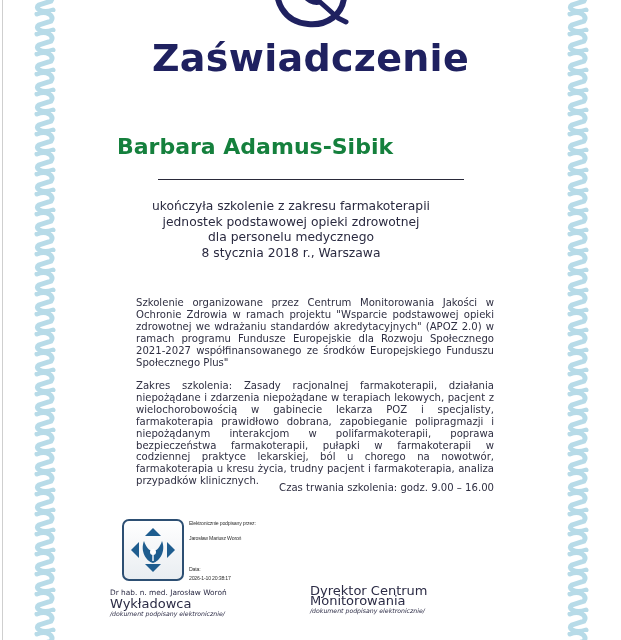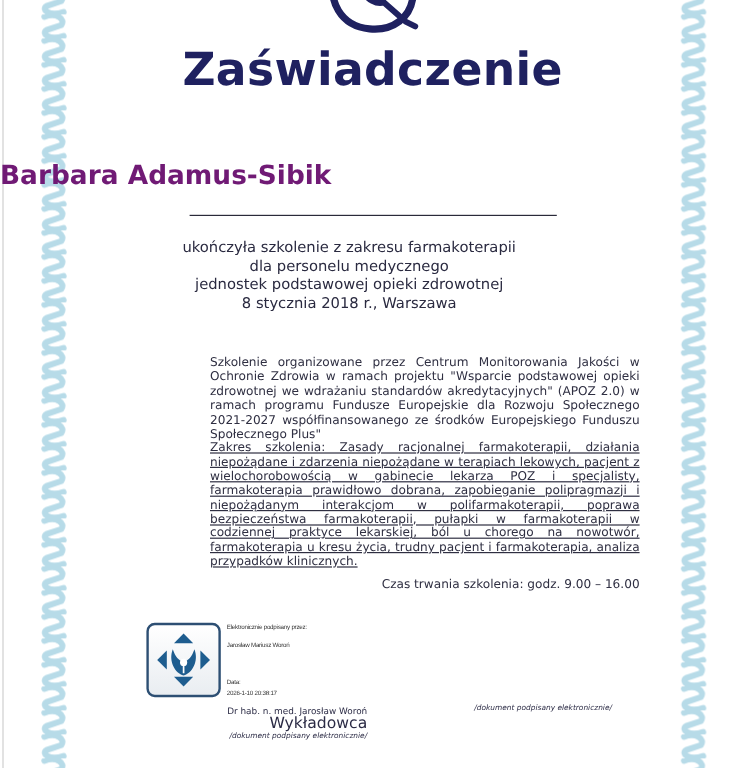--- a/index.html
+++ b/index.html
@@ -20,53 +20,53 @@
 
   .logo {
     position:absolute; left:262px; top:-30px; width:96px; height:58px;
   }
   .title {
     position:absolute; left:0; width:621px; top:36px; text-align:center;
     font-family:"DejaVu Sans", sans-serif; font-weight:bold; font-size:38px;
     color:#1f2160; letter-spacing:0.3px;
   }
   .name {
-    position:absolute; left:0; width:510px; top:134px; text-align:left;
+    position:absolute; left:0; width:510px; top:134px; text-align:center;
     font-family:"DejaVu Sans", sans-serif; font-weight:bold; font-size:22px;
-    color:#701a75;
+    color:#15803d;
   }
   .name-rule {
     position:absolute; left:158px; width:306px; top:179px; height:1px; background:#2a2a3a;
   }
   .subtitle {
     position:absolute; left:0; width:582px; top:199px; text-align:center;
     font-family:"DejaVu Sans", sans-serif; font-size:12.3px; line-height:15.6px;
     color:#2a2a40;
   }
   .subtitle div { white-space:nowrap; }
   .body-block {
     position:absolute; left:136px; width:358px;
     font-family:"DejaVu Sans", sans-serif; font-size:10.1px; line-height:11.9px;
-    color:#2f2f42; text-align:justify;margin-left:39px;
+    color:#2f2f42; text-align:justify;
   }
   .body-block.p1 { top:297px; }
-  .body-block.p2 { top:368px;text-decoration:underline; }
+  .body-block.p2 { top:380px; }
   .body-block.p3 { top:482px; text-align:right; }
 
   .sig-box {
     position:absolute; left:122px; top:519px; width:62px; height:62px;
     border:2px solid #2d4f73; border-radius:7px; box-sizing:border-box;
     background:linear-gradient(#ffffff, #e9edf1);
   }
   .sig-meta {
     position:absolute; left:189px; font-family:"Liberation Sans", sans-serif;
     font-size:5.2px; color:#333; letter-spacing:-0.2px; white-space:nowrap;
   }
   .sig-footer {
-    position:absolute; text-align:right; font-family:"DejaVu Sans", sans-serif;
+    position:absolute; text-align:left; font-family:"DejaVu Sans", sans-serif;
     color:#2b2b45;
   }
   .sig-footer .n { font-size:7.4px; line-height:11px; }
   .sig-footer .r { font-size:13px; line-height:11px; }
   .sig-footer .d { font-size:6.2px; line-height:10px; font-style:italic; }
   .sig-footer.left { left:110px; width:196px; top:587px; }
   .sig-footer.right { left:310px; width:200px; top:586px; }
 </style>
 </head>
 <body>
@@ -96,22 +96,22 @@
   <path d="M46 20 L 58 28" fill="none" stroke="#1f2160" stroke-width="4" stroke-linecap="round"></path>
 </svg>
 
 <div class="title">Zaświadczenie</div>
 
 <div class="name">Barbara Adamus-Sibik</div>
 <div class="name-rule"></div>
 
 <div class="subtitle">
   <div>ukończyła szkolenie z zakresu farmakoterapii</div>
+  <div>jednostek podstawowej opieki zdrowotnej</div>
   <div>dla personelu medycznego</div>
-  <div>jednostek podstawowej opieki zdrowotnej</div>
   <div>8 stycznia 2018 r., Warszawa</div>
 </div>
 
 <div class="body-block p1">Szkolenie organizowane przez Centrum Monitorowania Jakości w Ochronie Zdrowia w ramach projektu "Wsparcie podstawowej opieki zdrowotnej we wdrażaniu standardów akredytacyjnych" (APOZ 2.0) w ramach programu Fundusze Europejskie dla Rozwoju Społecznego 2021-2027 współfinansowanego ze środków Europejskiego Funduszu Społecznego Plus"</div>
 <div class="body-block p2">Zakres szkolenia: Zasady racjonalnej farmakoterapii, działania niepożądane i zdarzenia niepożądane w terapiach lekowych, pacjent z wielochorobowością w gabinecie lekarza POZ i specjalisty, farmakoterapia prawidłowo dobrana, zapobieganie polipragmazji i niepożądanym interakcjom w polifarmakoterapii, poprawa bezpieczeństwa farmakoterapii, pułapki w farmakoterapii w codziennej praktyce lekarskiej, ból u chorego na nowotwór, farmakoterapia u kresu życia, trudny pacjent i farmakoterapia, analiza przypadków klinicznych.</div>
 <div class="body-block p3">Czas trwania szkolenia: godz. 9.00 – 16.00</div>
 
 <div class="sig-box">
   <svg width="58" height="58" viewBox="0 0 58 58">
     <polygon points="29,7 37,15 21,15" fill="#1e5d8f"></polygon>
@@ -127,14 +127,15 @@
 <div class="sig-meta" style="top:535px;">Jarosław Mariusz Woroń</div>
 <div class="sig-meta" style="top:566px;">Data:</div>
 <div class="sig-meta" style="top:575px;">2026-1-10 20:38:17</div>
 
 <div class="sig-footer left">
   <div class="n">Dr hab. n. med. Jarosław Woroń</div>
   <div class="r">Wykładowca</div>
   <div class="d">/dokument podpisany elektronicznie/</div>
 </div>
 <div class="sig-footer right">
+  <div class="r" style="line-height:10px;">Dyrektor Centrum Monitorowania</div>
   <div class="d">/dokument podpisany elektronicznie/</div>
 </div>
 
 </body></html>

